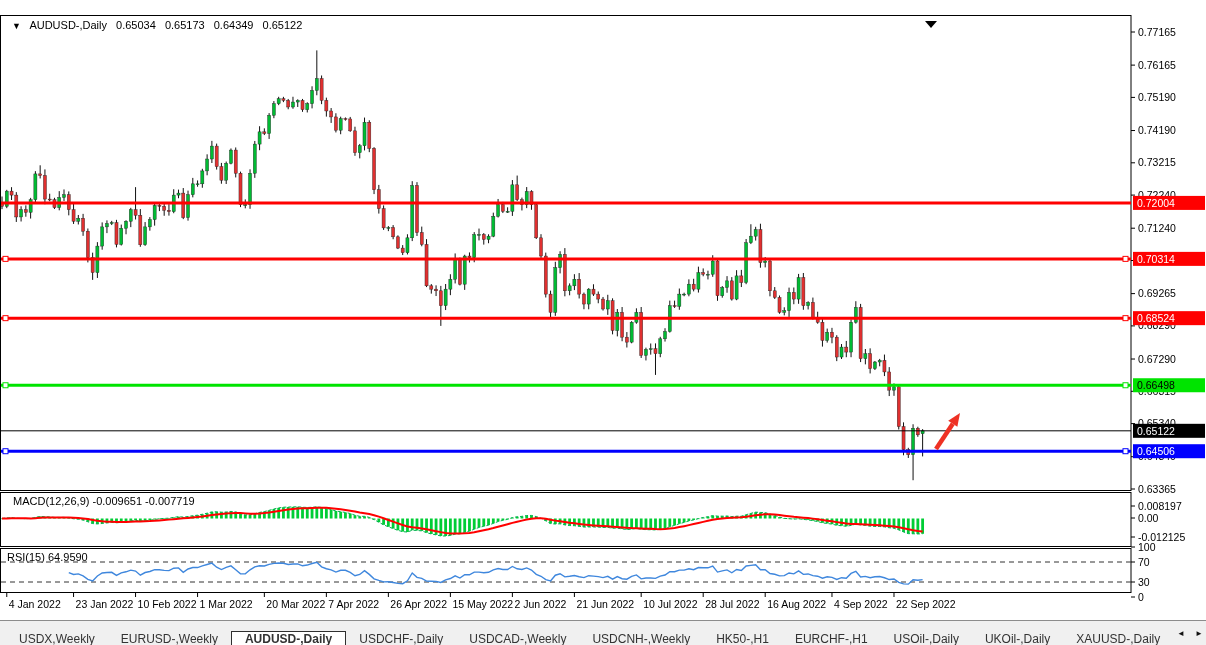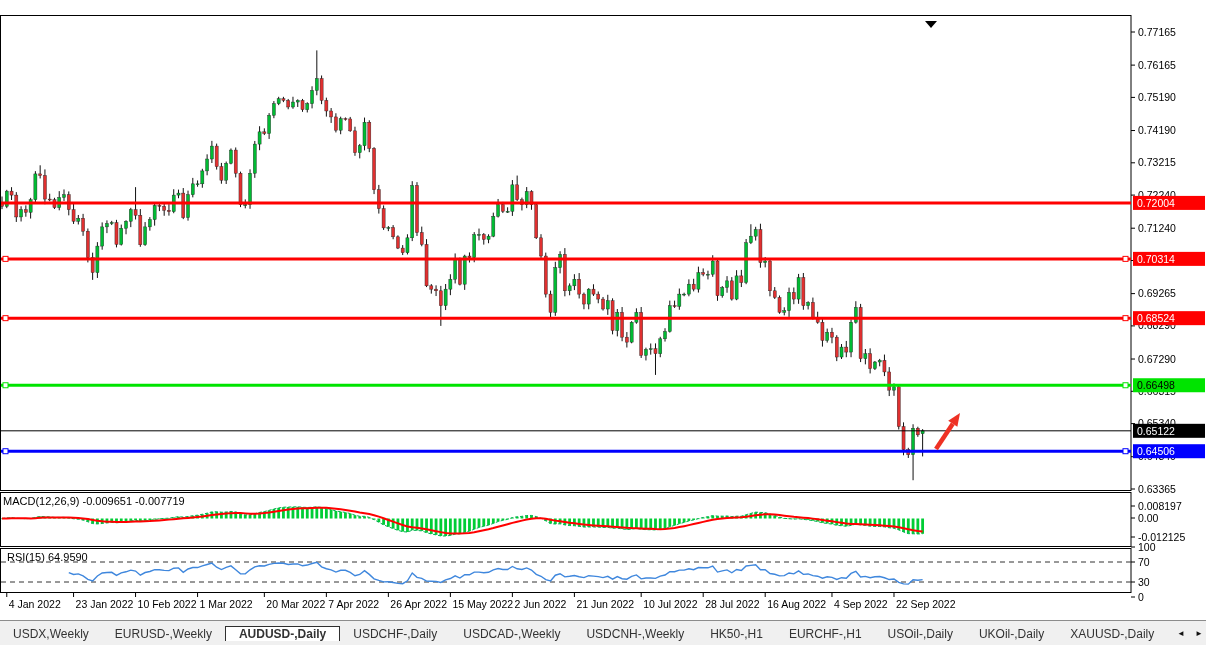--- a/index.html
+++ b/index.html
@@ -10,26 +10,26 @@
           border-bottom:1px solid #a8a8a8;display:flex;align-items:center;font-size:11px;color:#333;}
   .tf-item{padding:0 8px;height:13px;line-height:13px;cursor:default;}
   .tf-item.active{background:#fff;border:1px dotted #8a8a8a;padding:0 7px;line-height:11px;}
   .tf-sep{width:1px;height:11px;background:#c6c6c6;margin:0 2px;}
   
   #chart-svg{position:absolute;left:0;top:0;}
   
   .flabel{position:absolute;font-size:11px;white-space:nowrap;color:#000;}
   #ohlc-header{left:12px;top:19px;}
   #ohlc-header span{margin-right:6px;}
-  #macd-label{left:3px;top:495px;}
+  #macd-label{left:13px;top:495px;}
   #rsi-label{left:7px;top:551px;}
   
   #tab-bar{position:absolute;left:0;top:620px;width:1206px;height:25px;background:#f0f0f0;
            border-top:1px solid #8c8c8c;display:flex;align-items:stretch;font-size:12px;color:#333;}
-  #tabstrip{flex:1;display:flex;align-items:center;overflow:hidden;white-space:nowrap;}
+  #tabstrip{flex:1;display:flex;align-items:flex-end;overflow:hidden;white-space:nowrap;padding-left:6px;}
   .tab{display:flex;align-items:center;padding:0 13px;cursor:default;}
   .tab-sep{width:1px;background:#b5b5b5;margin:6px 0;}
   .tab.active{background:#fff;border:1px solid #2f2f2f;border-bottom:none;font-weight:bold;margin-top:0px;}
   #tab-scroll{width:26px;display:flex;align-items:center;justify-content:space-between;
               padding:0 3px;font-size:8px;color:#111;}
   #tab-scroll span{cursor:default;}
   svg text{font-family:"Liberation Sans","DejaVu Sans",sans-serif;}
 </style>
 </head>
 <body>
@@ -771,20 +771,28 @@
         <line x1="893.9899999999999" y1="593" x2="893.9899999999999" y2="597" stroke="#000"></line>
         <text x="895.9899999999999" y="608" font-size="10.5" fill="#000">22 Sep 2022</text>
       </g>
       <polygon points="925,21 937,21 931,28" fill="#000000"></polygon>
       <g>
         <line x1="936" y1="449" x2="952.788897449072" y2="423.816653826392" stroke="#ee3124" stroke-width="4.5"></line>
         <polygon points="960,413 957.3651740679302,426.86750490563077 948.2126208302138,420.7658027471532" fill="#ee3124"></polygon>
       </g>
     </svg>
 
+  <div id="ohlc-header" class="flabel">
+    <span style="font-size:9px;">▼</span>
+    <span>AUDUSD-,Daily</span>
+    <span>0.65034</span>
+    <span>0.65173</span>
+    <span>0.64349</span>
+    <span>0.65122</span>
+  </div>
 
   <div id="macd-label" class="flabel">
     <span>MACD(12,26,9)</span>
     <span>-0.009651 -0.007719</span>
   </div>
 
   <div id="rsi-label" class="flabel">
     <span>RSI(15)</span>
     <span>64.9590</span>
   </div>

